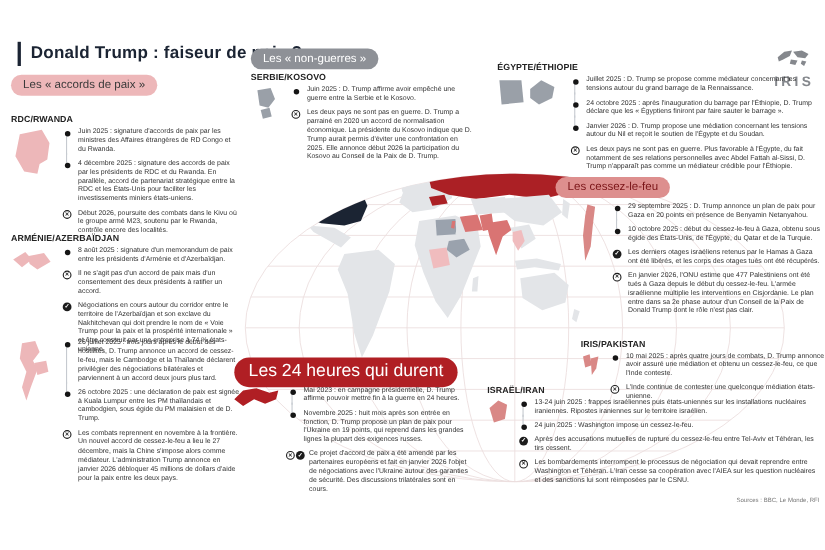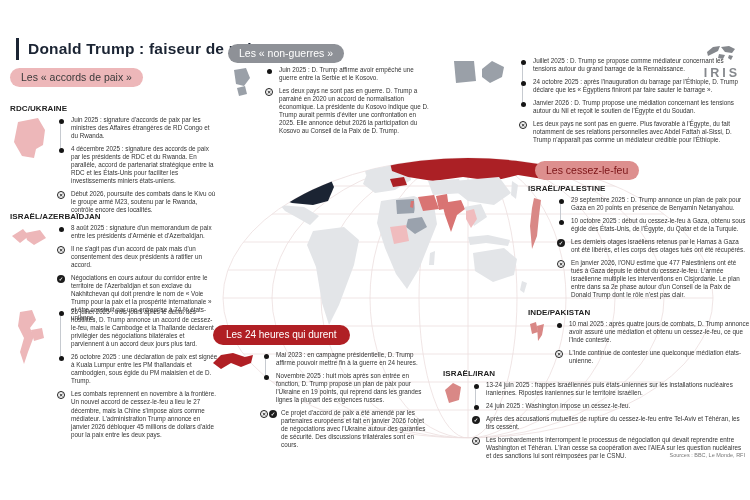--- a/index.html
+++ b/index.html
@@ -21,22 +21,22 @@
   
   .iris{ position:absolute; left:698px; top:44px; width:48px; text-align:center; }
   .iris-text{ font-size:12.5px; color:#85888d; letter-spacing:3px; font-weight:bold; }
   
   .pill{
     position:absolute; border-radius:12px; font-weight:normal;
     padding:3px 11px 4px; white-space:nowrap; font-size:10.5px;
   }
   .pill-accords{ left:10px; top:68px; background:var(--pink); color:#3a3a3a; }
   .pill-nonguerres{ left:228px; top:44px; background:var(--gray); color:#ffffff; }
-  .pill-24h{ left:213px; top:325px; background:var(--darkred); color:#ffffff; font-size:10px; padding:4px 13px 5px; border-radius:14px;}
-  .pill-cessez{ left:535px; top:161px; background:var(--salmon); color:#7a1417; }
+  .pill-24h{ left:213px; top:325px; background:var(--darkred); color:#ffffff; font-size:16px; padding:4px 13px 5px; border-radius:14px;}
+  .pill-cessez{ left:505px; top:161px; background:var(--salmon); color:#7a1417; }
   
   .section{ position:absolute; z-index:2; }
   .sec-title{ font-size:8px; font-weight:bold; color:#222; margin-bottom:3px; letter-spacing:0.1px; }
   .sec-body{ display:flex; gap:5px; align-items:flex-start; }
   .sec-icon{ flex:0 0 auto; }
   .sec-items{ flex:1 1 auto; }
   .item{ display:flex; gap:4px; margin-bottom:5px; position:relative; }
   .item.on-line::before{
     content:""; position:absolute; left:5px; top:-6px; bottom:-1px; width:1px; background:#c6cad0;
   }
@@ -128,21 +128,21 @@
   </svg>
   <div class="iris-text">IRIS</div>
 </div>
 
 <div class="pill pill-accords">Les « accords de paix »</div>
 <div class="pill pill-nonguerres">Les « non-guerres »</div>
 <div class="pill pill-24h">Les 24 heures qui durent</div>
 <div class="pill pill-cessez">Les cessez-le-feu</div>
 
 <div class="section" style="left:10px;top:104px;width:208px">
-  <div class="sec-title">RDC/UKRAINE</div>
+  <div class="sec-title">RDC/RWANDA</div>
   <div class="sec-body">
     <div class="sec-icon" style="width:40px">
       <svg width="38" height="46" viewBox="0 0 38 46">
         <path d="M8,6 L28,2 L35,14 L33,29 L26,33 L24,42 L12,40 L4,26 Z" fill="#edb7b9"></path>
       </svg>
     </div>
     <div class="sec-items">
         <div class="item on-line line-start">
           <span class="markers">
             <span class="mk mk-dot"></span>
@@ -159,21 +159,21 @@
           <span class="markers">
             <span class="mk mk-cross">✕</span>
           </span>
           <span class="itext">Début 2026, poursuite des combats dans le Kivu où le groupe armé M23, soutenu par le Rwanda, contrôle encore des localités.</span>
         </div>
       </div>
   </div>
 </div>
 
 <div class="section" style="left:10px;top:212px;width:208px">
-  <div class="sec-title">ISRAËL/AZERBAÏDJAN</div>
+  <div class="sec-title">ARMÉNIE/AZERBAÏDJAN</div>
   <div class="sec-body">
     <div class="sec-icon" style="width:40px">
       <svg width="38" height="28" viewBox="0 0 38 28">
         <path d="M2,12 L13,5 L19,12 L10,19 Z" fill="#edb7b9"></path>
         <path d="M15,9 L30,6 L36,14 L24,21 L17,16 Z" fill="#edb7b9"></path>
       </svg>
     </div>
     <div class="sec-items">
         <div class="item on-line line-start line-end">
           <span class="markers">
@@ -222,20 +222,21 @@
           <span class="markers">
             <span class="mk mk-cross">✕</span>
           </span>
           <span class="itext">Les combats reprennent en novembre à la frontière. Un nouvel accord de cessez-le-feu a lieu le 27 décembre, mais la Chine s'impose alors comme médiateur. L'administration Trump annonce en janvier 2026 débloquer 45 millions de dollars d'aide pour la paix entre les deux pays.</span>
         </div>
       </div>
   </div>
 </div>
 
 <div class="section" style="left:228px;top:66px;width:204px">
+  <div class="sec-title">SERBIE/KOSOVO</div>
   <div class="sec-body">
     <div class="sec-icon" style="width:30px">
       <svg width="26" height="34" viewBox="0 0 26 34">
         <path d="M6,4 L18,2 L22,12 L16,20 L8,18 Z" fill="#9aa0a8"></path>
         <path d="M9,22 L17,20 L19,28 L11,30 Z" fill="#9aa0a8"></path>
       </svg>
     </div>
     <div class="sec-items">
         <div class="item on-line line-start line-end">
           <span class="markers">
@@ -278,20 +279,21 @@
             <span class="mk mk-cross">✕</span>
             <span class="mk mk-check">✓</span>
           </span>
           <span class="itext">Ce projet d'accord de paix a été amendé par les partenaires européens et fait en janvier 2026 l'objet de négociations avec l'Ukraine autour des garanties de sécurité. Des discussions trilatérales sont en cours.</span>
         </div>
       </div>
   </div>
 </div>
 
 <div class="section" style="left:452px;top:57px;width:296px">
+  <div class="sec-title">ÉGYPTE/ÉTHIOPIE</div>
   <div class="sec-body">
     <div class="sec-icon" style="width:60px">
       <svg width="56" height="30" viewBox="0 0 56 30">
         <path d="M2,4 L22,4 L24,24 L4,26 Z" fill="#9aa0a8"></path>
         <path d="M30,12 L40,4 L52,10 L50,20 L38,26 L30,20 Z" fill="#9aa0a8"></path>
       </svg>
     </div>
     <div class="sec-items">
         <div class="item on-line line-start">
           <span class="markers">
@@ -315,21 +317,20 @@
           <span class="markers">
             <span class="mk mk-cross">✕</span>
           </span>
           <span class="itext">Les deux pays ne sont pas en guerre. Plus favorable à l'Égypte, du fait notamment de ses relations personnelles avec Abdel Fattah al-Sissi, D. Trump n'apparaît pas comme un médiateur crédible pour l'Éthiopie.</span>
         </div>
       </div>
   </div>
 </div>
 
 <div class="section" style="left:528px;top:184px;width:219px">
-  <div class="sec-title">ISRAËL/PALESTINE</div>
   <div class="sec-body">
     <div class="sec-icon" style="width:22px">
       <svg width="16" height="56" viewBox="0 0 16 56">
         <path d="M6,2 L13,4 L11,20 L9,40 L4,53 L2,30 L4,12 Z" fill="#d98886"></path>
       </svg>
     </div>
     <div class="sec-items">
         <div class="item on-line line-start">
           <span class="markers">
             <span class="mk mk-dot"></span>
@@ -352,21 +353,21 @@
           <span class="markers">
             <span class="mk mk-cross">✕</span>
           </span>
           <span class="itext">En janvier 2026, l'ONU estime que 477 Palestiniens ont été tués à Gaza depuis le début du cessez-le-feu. L'armée israélienne multiplie les interventions en Cisjordanie. Le plan entre dans sa 2e phase autour d'un Conseil de la Paix de Donald Trump dont le rôle n'est pas clair.</span>
         </div>
       </div>
   </div>
 </div>
 
 <div class="section" style="left:528px;top:308px;width:222px">
-  <div class="sec-title">INDE/PAKISTAN</div>
+  <div class="sec-title">IRIS/PAKISTAN</div>
   <div class="sec-body">
     <div class="sec-icon" style="width:20px">
       <svg width="18" height="24" viewBox="0 0 18 24">
         <path d="M2,4 L8,2 L10,12 L4,14 Z" fill="#d98886"></path>
         <path d="M9,6 L16,4 L14,15 L10,21 Z" fill="#d98886"></path>
       </svg>
     </div>
     <div class="sec-items">
         <div class="item on-line line-start line-end">
           <span class="markers">
@@ -377,21 +378,21 @@
         <div class="item">
           <span class="markers">
             <span class="mk mk-cross">✕</span>
           </span>
           <span class="itext">L'Inde continue de contester une quelconque médiation états-unienne.</span>
         </div>
       </div>
   </div>
 </div>
 
-<div class="section" style="left:443px;top:369px;width:303px">
+<div class="section" style="left:443px;top:350px;width:303px">
   <div class="sec-title">ISRAËL/IRAN</div>
   <div class="sec-body">
     <div class="sec-icon" style="width:22px">
       <svg width="20" height="26" viewBox="0 0 20 26">
         <path d="M2,9 L10,2 L18,6 L16,19 L6,22 Z" fill="#d98886"></path>
       </svg>
     </div>
     <div class="sec-items">
         <div class="item on-line line-start">
           <span class="markers">

